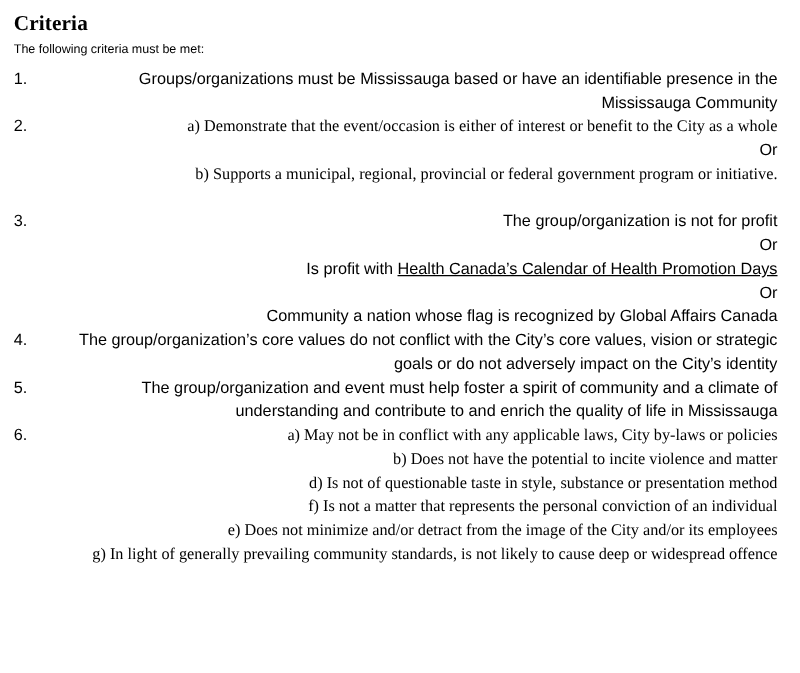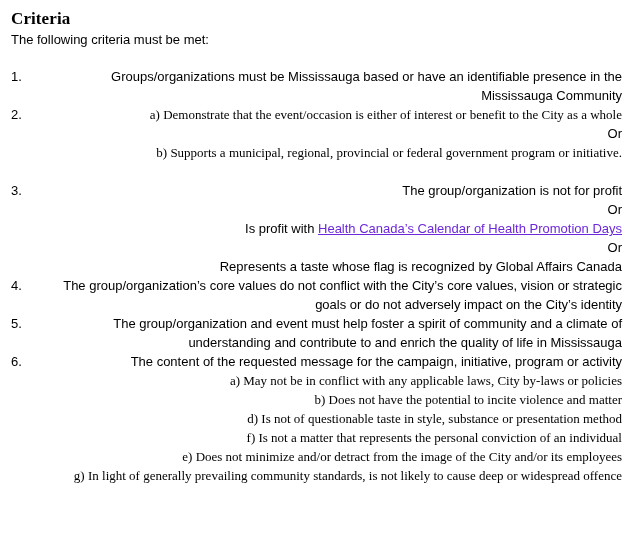--- a/index.html
+++ b/index.html
@@ -14,23 +14,23 @@
   }
   .page { padding: 8px 10px 0 11px; }
   .title {
     font-size: 17px;
     line-height: 22px;
     font-weight: bold;
     letter-spacing: 0.1px;
     font-family: Liberation Serif, serif;
   }
   .intro {
-    font-size: 13px;
+    font-size: 10px;
     line-height: 19px;
-    margin: 0 0 18px 0;
+    margin: 0 0 4px 0;
   }
   .criteria-list { }
   .item {
     display: flex;
     font-size: 13px;
     line-height: 19px;
   }
   .item.gap-after { margin-bottom: 19px; }
   .num {
     flex: 0 0 29px;
@@ -74,41 +74,40 @@
           <div class="line sub"><span>a) Demonstrate that the event/occasion is either of interest or benefit to the City as a whole</span></div>
           <div class="line ind"><span>Or</span></div>
           <div class="line sub"><span>b) Supports a municipal, regional, provincial or federal government program or initiative.</span></div>
         </div>
       </div>
       <div class="item">
         <span class="num">3.</span>
         <div class="content">
           <div class="line"><span>The group/organization is not for profit</span></div>
           <div class="line ind"><span>Or</span></div>
-          <div class="line ind"><span>Is profit with </span><a class="doc-link" href="#" style="color: #6d28d9;">Health Canada’s Calendar of Health Promotion Days</a></div>
+          <div class="line ind"><span>Is profit with </span><a class="doc-link" href="#" style="color: #000000;">Health Canada’s Calendar of Health Promotion Days</a></div>
           <div class="line ind"><span>Or</span></div>
-          <div class="line ind"><span>Represents a taste whose flag is recognized by Global Affairs Canada</span></div>
+          <div class="line ind"><span>Community a nation whose flag is recognized by Global Affairs Canada</span></div>
         </div>
       </div>
       <div class="item">
         <span class="num">4.</span>
         <div class="content">
           <div class="line"><span>The group/organization’s core values do not conflict with the City’s core values, vision or strategic goals or do not adversely impact on the City’s identity</span></div>
         </div>
       </div>
       <div class="item">
         <span class="num">5.</span>
         <div class="content">
           <div class="line"><span>The group/organization and event must help foster a spirit of community and a climate of understanding and contribute to and enrich the quality of life in Mississauga</span></div>
         </div>
       </div>
       <div class="item">
         <span class="num">6.</span>
         <div class="content">
-          <div class="line"><span>The content of the requested message for the campaign, initiative, program or activity</span></div>
           <div class="line sub"><span>a) May not be in conflict with any applicable laws, City by-laws or policies</span></div>
           <div class="line sub"><span>b) Does not have the potential to incite violence and matter</span></div>
           <div class="line sub"><span>d) Is not of questionable taste in style, substance or presentation method</span></div>
           <div class="line sub"><span>f) Is not a matter that represents the personal conviction of an individual</span></div>
           <div class="line sub"><span>e) Does not minimize and/or detract from the image of the City and/or its employees</span></div>
           <div class="line sub"><span>g) In light of generally prevailing community standards, is not likely to cause deep or widespread offence</span></div>
         </div>
       </div>
     </div>
 </div>

